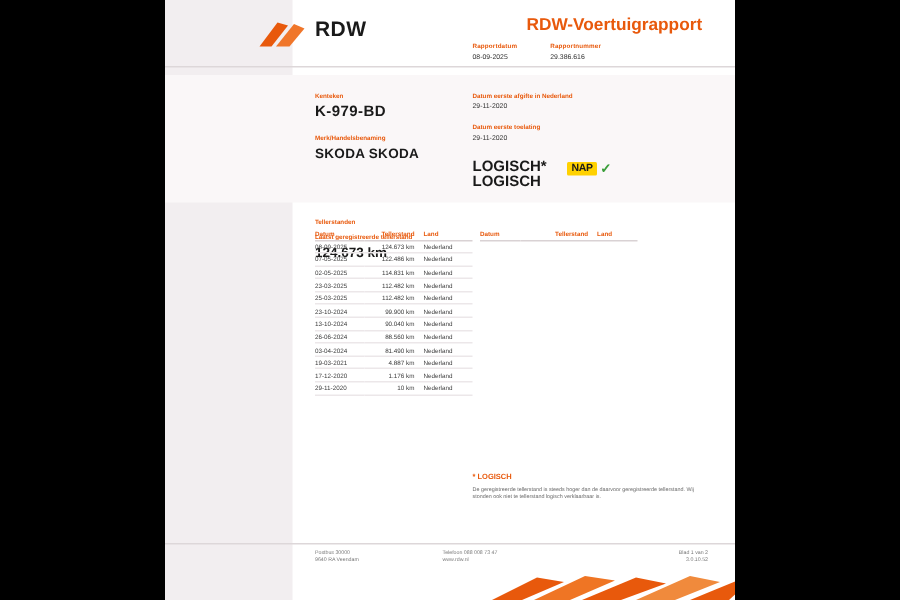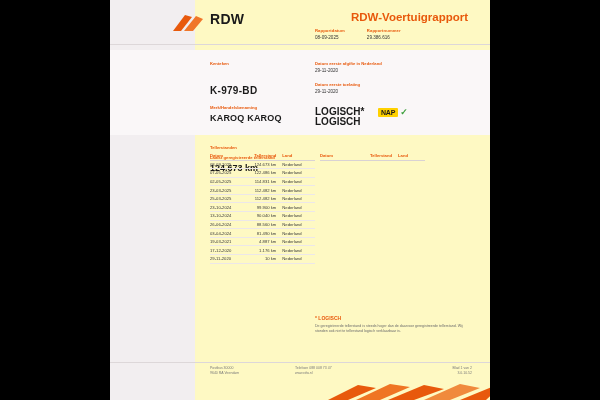--- a/index.html
+++ b/index.html
@@ -12,21 +12,21 @@
     height: 400px;
     overflow: hidden;
     font-family: "Liberation Sans", sans-serif;
   }
   .page {
     position: absolute;
     left: 110px;
     top: 0;
     width: 380px;
     height: 400px;
-    background: #fef9c3;
+    background: #ffffff;
     overflow: hidden;
   }
   .leftband {
     position: absolute;
     left: 0; top: 0;
     width: 85px; height: 400px;
     background: #f2eef0;
   }
   
   .logo-wrap {
@@ -90,21 +90,21 @@
   .panel .col-b { position: absolute; left: 205px; top: 11px; }
   .sec-lbl {
     font-size: 4.2px;
     color: #e8590c;
     font-weight: bold;
   }
   .kenteken {
     font-size: 10px;
     font-weight: bold;
     color: #1a1a1a;
-    margin-top: 19px;
+    margin-top: 3px;
     letter-spacing: .3px;
   }
   .sub-lbl {
     font-size: 4.2px;
     color: #e8590c;
     font-weight: bold;
     margin-top: 9px;
   }
   .merk {
     font-size: 9px;
@@ -270,21 +270,21 @@
       <div class="meta-val">29.386.616</div>
     </div>
   </div>
   <div class="hdr-rule"></div>
 
   <div class="panel">
     <div class="col-a">
       <div class="sec-lbl">Kenteken</div>
       <div class="kenteken">K-979-BD</div>
       <div class="sub-lbl">Merk/Handelsbenaming</div>
-      <div class="merk">KAROQ KAROQ</div>
+      <div class="merk">SKODA SKODA</div>
     </div>
     <div class="col-b">
       <div class="sec-lbl">Datum eerste afgifte in Nederland</div>
       <div class="date-val">29-11-2020</div>
       <div class="sec-lbl line2">Datum eerste toelating</div>
       <div class="date-val">29-11-2020</div>
     </div>
     <div class="judgement">
       <div>LOGISCH*</div>
       <div>LOGISCH</div>

